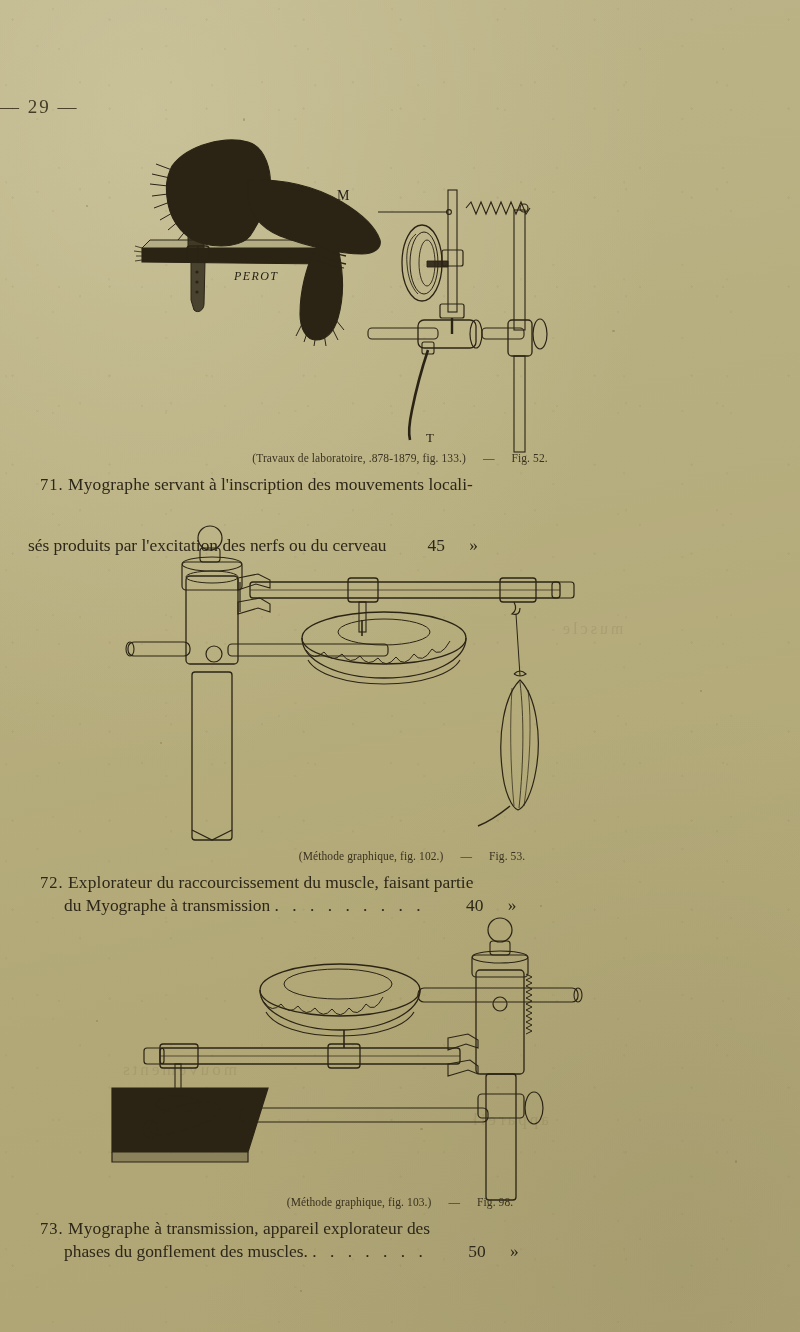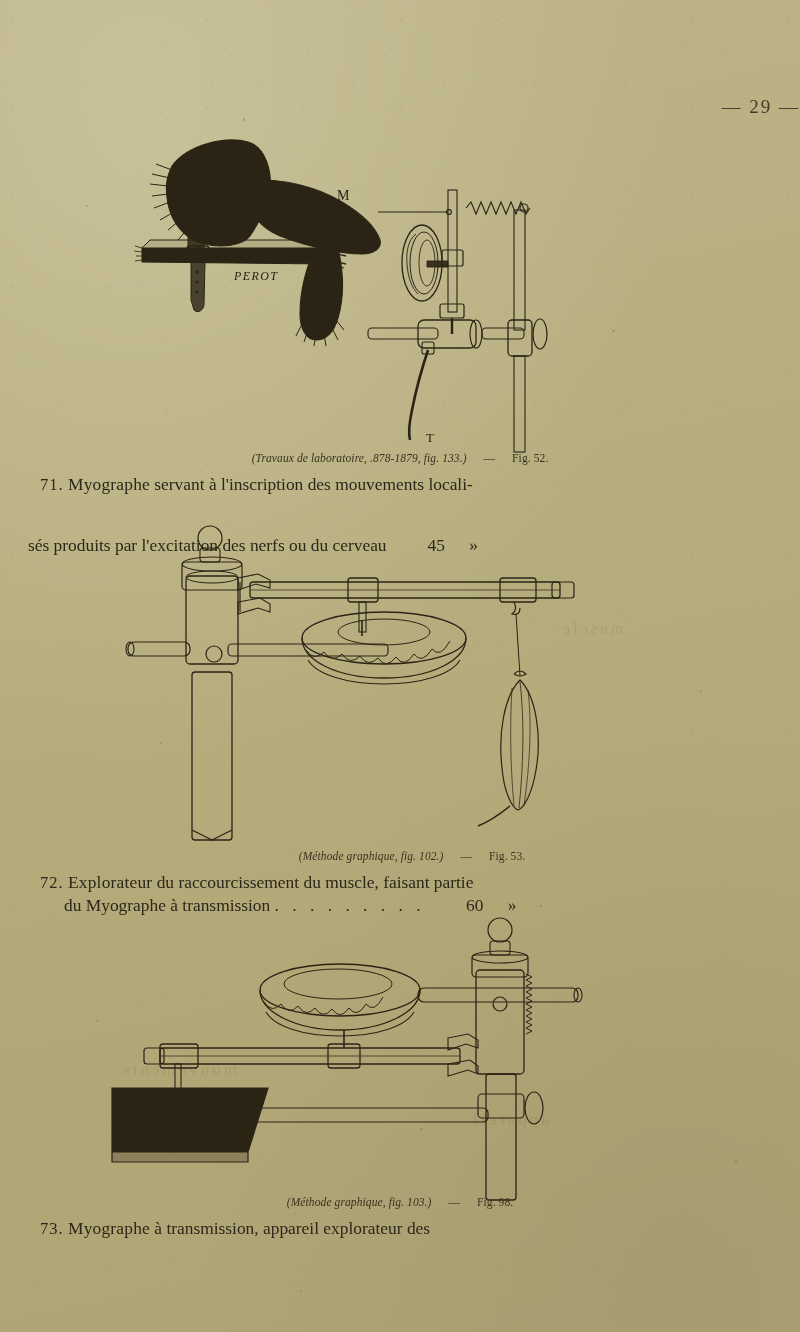--- a/index.html
+++ b/index.html
@@ -37,28 +37,28 @@
     position:absolute;pointer-events:none;
     color:rgba(104,92,60,.16);
     font-family:"Liberation Serif",serif;
     white-space:nowrap;
     transform:scaleX(-1);
   }
 
   
   #folio{
     position:absolute;top:96px;left:0;width:800px;
-    text-align:right;font-size:19px;letter-spacing:2px;
+    text-align:left;font-size:19px;letter-spacing:2px;
     color:#453c26;
   }
   .figcap{
     position:absolute;width:800px;text-align:center;
     font-size:11.5px;color:#3a3220;letter-spacing:.1px;
   }
-  .figcap .it{font-style:italic;}
+  .figcap .it{}
   .figcap .dash{letter-spacing:0;padding:0 14px;}
 
   .entry{
     position:absolute;left:28px;width:752px;
     font-size:17.4px;line-height:23px;color:#2d2719;
   }
   .entry .num{font-size:16.5px;letter-spacing:1px;margin-left:12px;}
   .entry b{font-weight:normal;letter-spacing:.2px;}
   .l2{display:block;padding-left:36px;}
   .leaders{letter-spacing:4.5px;}
@@ -321,21 +321,21 @@
     <span>Fig. 53.</span>
   </div>
 
   <div class="entry" style="top:871px;">
     <span class="num">72.</span>
     <b>Explorateur</b>
     <span>du raccourcissement du muscle, faisant partie</span>
     <span class="l2">
       <span>du Myographe à transmission</span>
       <span class="leaders">. . . . . . . . .</span>
-      <span class="pg">60</span>
+      <span class="pg">40</span>
       <span class="guil">»</span>
     </span>
   </div>
 
   <div class="plate" style="left:60px;top:908px;">
     <svg width="560" height="296" viewBox="0 0 560 296">
       <defs>
         <pattern id="vrib3" width="2.4" height="2.4" patternUnits="userSpaceOnUse">
           <line x1="1" y1="0" x2="1" y2="2.4" stroke="#2b2415" stroke-width=".7"></line>
         </pattern>
@@ -409,15 +409,21 @@
   <div class="figcap" style="top:1196px;">
     <span class="it">(Méthode graphique, fig. 103.)</span>
     <span class="dash">—</span>
     <span>Fig. 98.</span>
   </div>
 
   <div class="entry" style="top:1217px;">
     <span class="num">73.</span>
     <b>Myographe</b>
     <span>à transmission, appareil explorateur des</span>
+    <span class="l2">
+      <span>phases du gonflement des muscles.</span>
+      <span class="leaders">. . . . . . .</span>
+      <span class="pg">50</span>
+      <span class="guil">»</span>
+    </span>
   </div>
 
 </div>
 
 </body></html>

